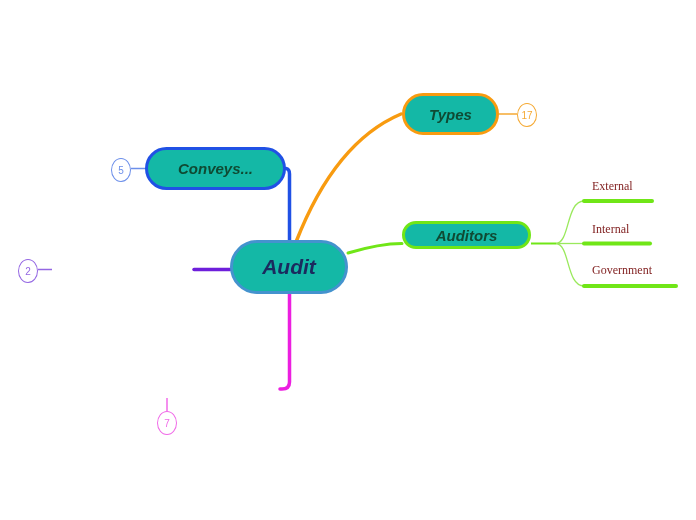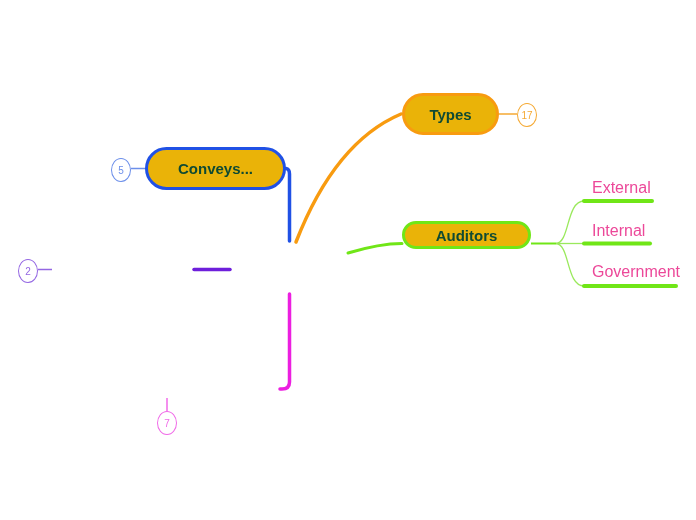--- a/index.html
+++ b/index.html
@@ -13,30 +13,31 @@
   }
   .connector-layer {
     position: absolute;
     left: 0; top: 0;
     width: 696px; height: 520px;
     z-index: 0;
   }
   .node {
     position: absolute;
     z-index: 2;
-    background: #eab308;
+    background: #14b8a6;
     border-style: solid;
     border-width: 3px;
     border-radius: 999px;
     display: flex;
     align-items: center;
     justify-content: center;
     box-sizing: border-box;
     font-weight: bold;
     cursor: pointer;
+    font-style: italic;
   }
   .node-label { white-space: nowrap; }
   .root-node {
     left: 230px; top: 240px; width: 118px; height: 54px;
     font-size: 21px;
   }
   .node-types      { left: 402px; top: 93px;  width: 97px;  height: 42px; font-size: 15px; }
   .node-conveys    { left: 145px; top: 147px; width: 141px; height: 43px; font-size: 15px; }
   .node-auditors   { left: 402px; top: 221px; width: 129px; height: 28px; font-size: 15px; }
   .node-definition { left: 52px;  top: 248px; width: 142px; height: 43px; font-size: 15px; }
@@ -55,24 +56,25 @@
     font-size: 10px;
     cursor: pointer;
   }
   .badge-17 { left: 517px; top: 103px; }
   .badge-5  { left: 111px; top: 158px; }
   .badge-2  { left: 18px;  top: 259px; }
   .badge-7  { left: 157px; top: 411px; }
   .child-label {
     position: absolute;
     z-index: 2;
-    font-size: 16px;
-    color: #ec4899;
+    font-size: 12px;
+    color: #7f1d1d;
     white-space: nowrap;
     cursor: pointer;
+    font-family: Liberation Serif, serif;
   }
   .child-external   { left: 592px; top: 179px; }
   .child-internal   { left: 592px; top: 222px; }
   .child-government { left: 592px; top: 263px; }
 </style>
 </head>
 <body>
 
 <div class="canvas">
 
@@ -92,20 +94,23 @@
     <path d="M531,243.5 L556,243.5" stroke-width="2" stroke="#70E617"></path>
     <path d="M556,243.5 C570,243 566,201 584,201" stroke-width="1.3" stroke="#9AE95C"></path>
     <path d="M556,243.5 L584,243.5" stroke-width="1.3" stroke="#9AE95C"></path>
     <path d="M556,243.5 C570,244 566,286 584,286" stroke-width="1.3" stroke="#9AE95C"></path>
 
     <path d="M584,201 L652,201" stroke-width="4" stroke-linecap="round" stroke="#70E617"></path>
     <path d="M584,243.5 L650,243.5" stroke-width="4" stroke-linecap="round" stroke="#70E617"></path>
     <path d="M584,286 L676,286" stroke-width="4" stroke-linecap="round" stroke="#70E617"></path>
   </svg>
 
+  <div class="node root-node" style="border-color: rgb(68, 147, 206); color: rgb(27, 42, 94);">
+    <span class="node-label">Audit</span>
+  </div>
 
   <div class="node node-types" style="border-color: rgb(248, 155, 16); color: rgb(15, 74, 51);">
     <span class="node-label">Types</span>
   </div>
 
   <div class="node node-conveys" style="border-color: rgb(32, 81, 229); color: rgb(15, 74, 51);">
     <span class="node-label">Conveys...</span>
   </div>
 
   <div class="node node-auditors" style="border-color: rgb(112, 230, 23); color: rgb(15, 74, 51);">

